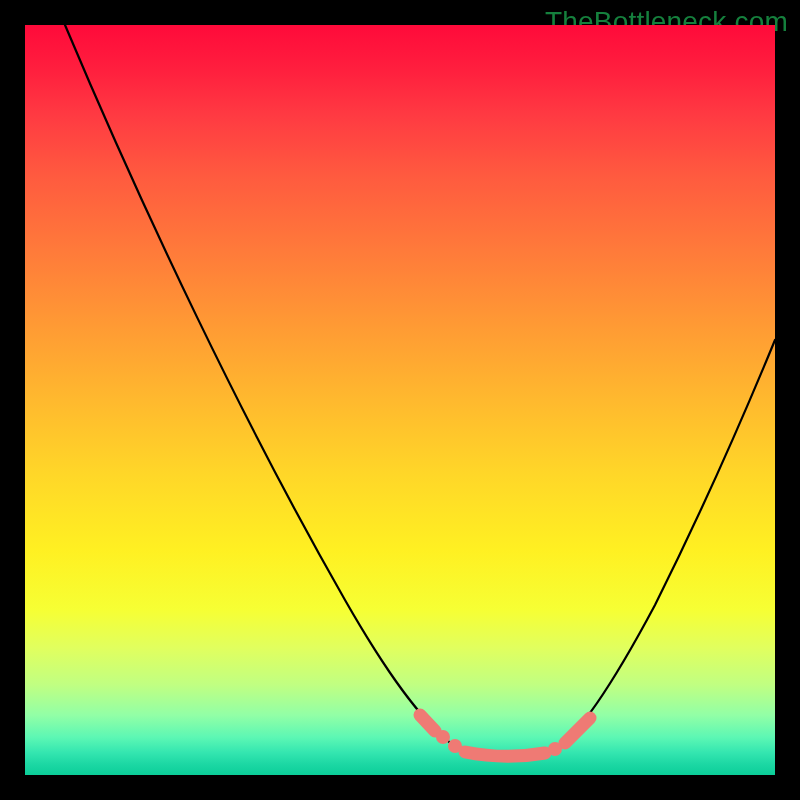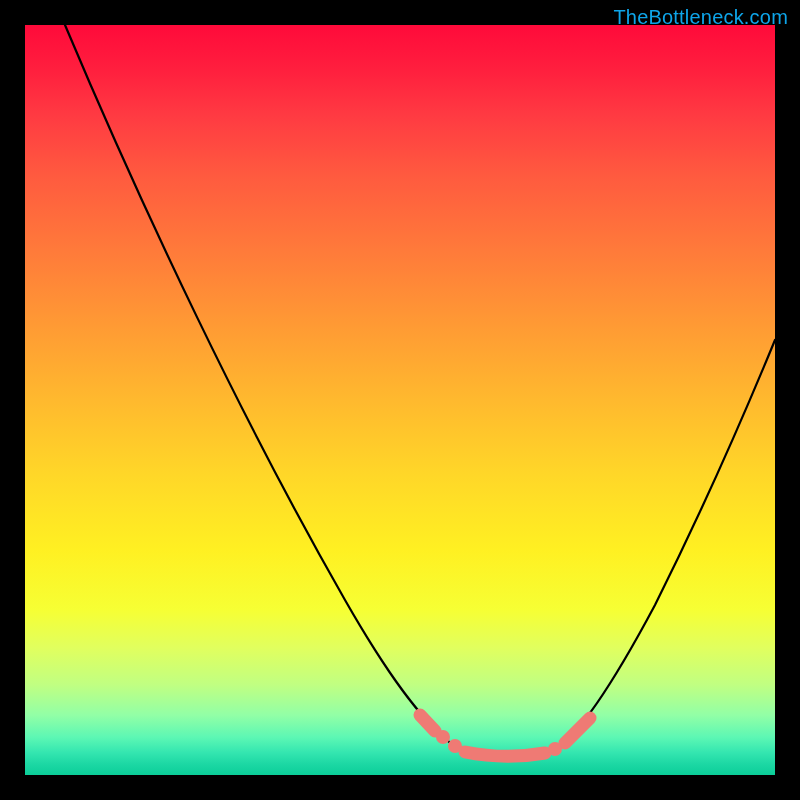--- a/index.html
+++ b/index.html
@@ -44,22 +44,22 @@
       #5cf7b4 95%,
       #34e6b0 97%,
       #1dd8a4 98.5%,
       #0bce99 100%
     );
   }
   .watermark {
     position: absolute;
     top: 6px;
     right: 12px;
-    color: #0ea5e9;
-    font-size: 20px;
+    color: #15803d;
+    font-size: 28px;
     font-weight: 500;
     letter-spacing: 0.2px;
     user-select: none;
   }
   svg.curve {
     position: absolute;
     left: 0;
     top: 0;
     width: 750px;
     height: 750px;

